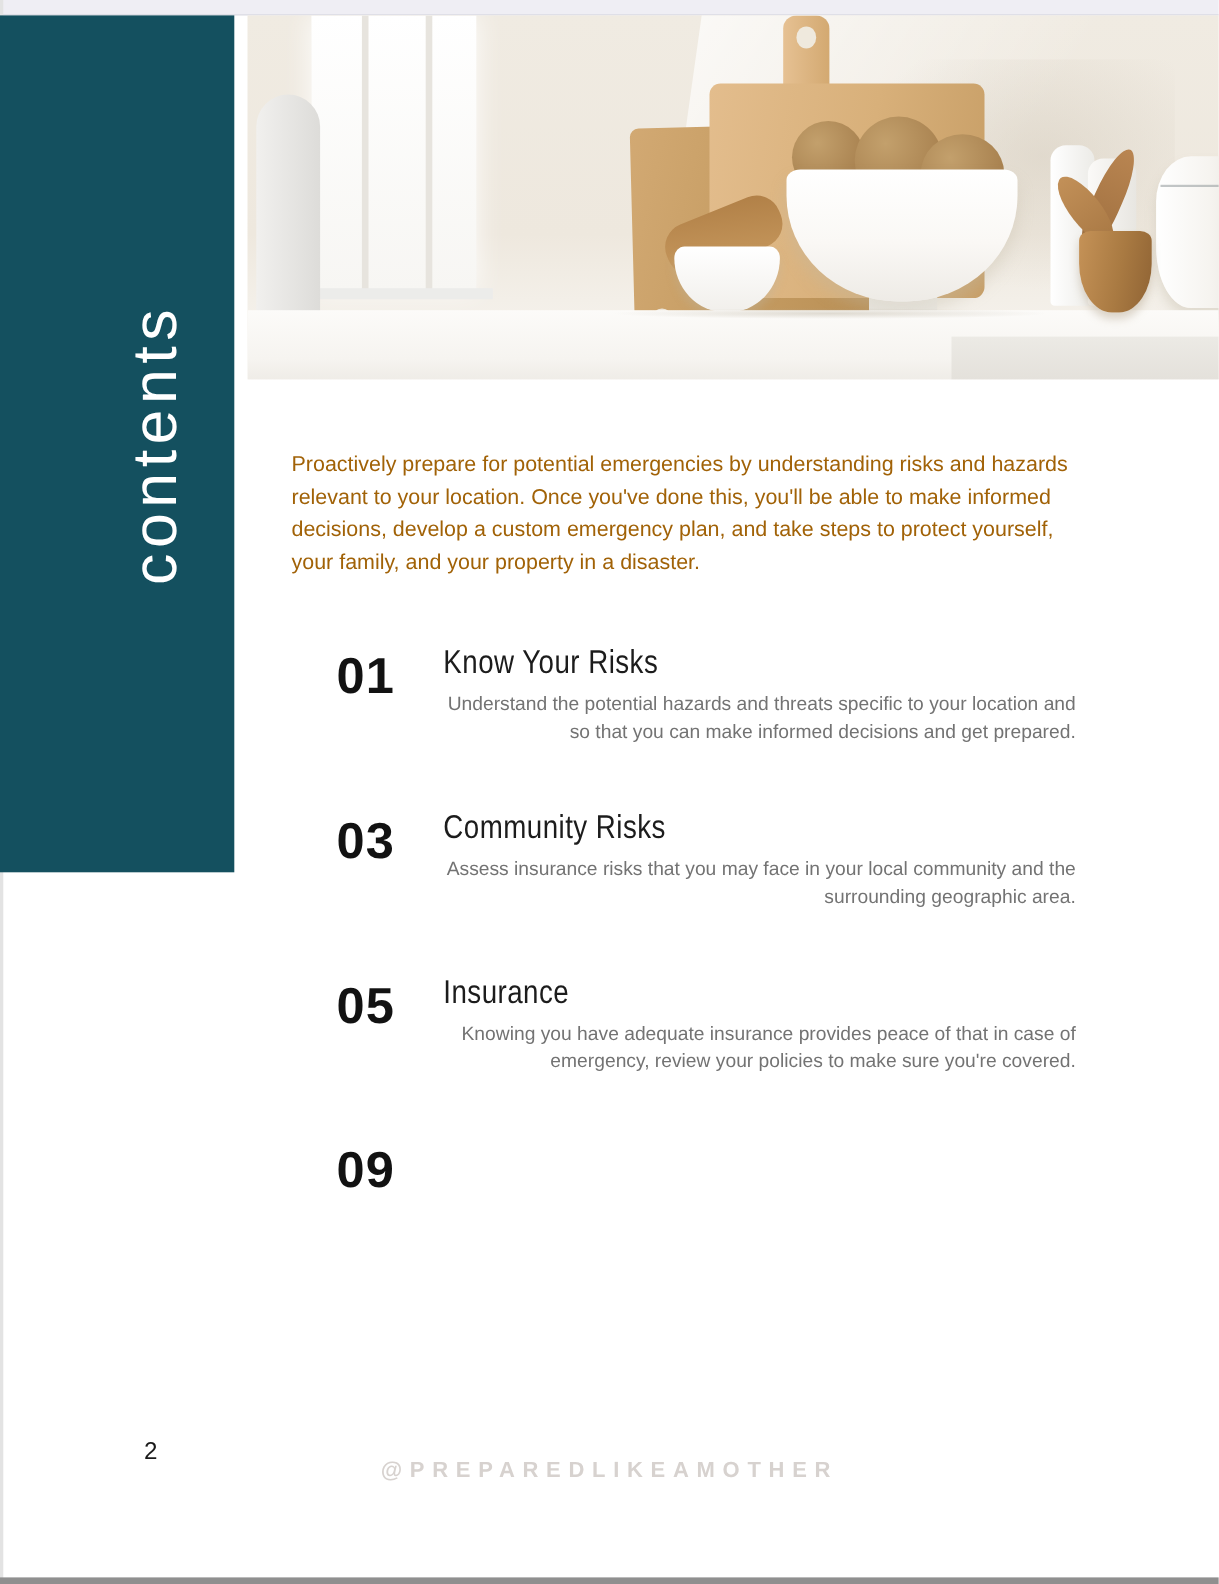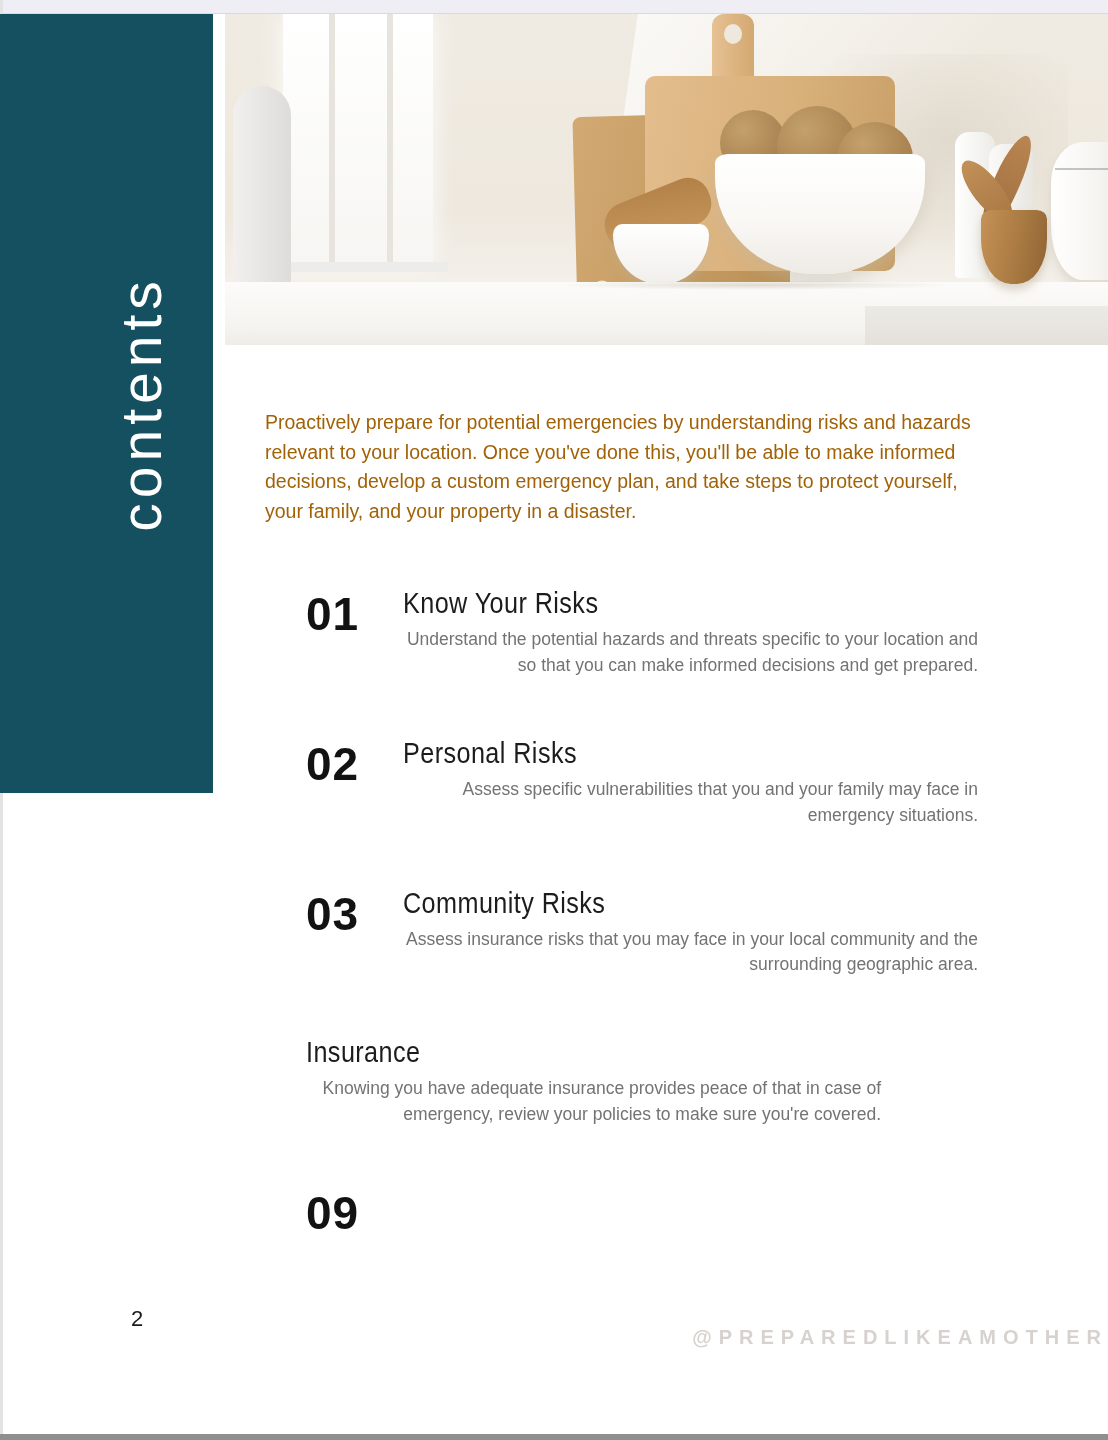--- a/index.html
+++ b/index.html
@@ -197,21 +197,21 @@
   .section-desc {
     font-size:17.5px; line-height:1.48; color:#737373; width:575px;text-align:right;
   }
   
   .page-number {
     position:absolute; left:131px; top:1306px;
     font-size:22px; color:#1a1a1a;
   }
   .watermark {
     position:absolute; left:0; top:1326px; width:1108px;
-    text-align:right;
+    text-align:center;
     font-size:20px; font-weight:700; letter-spacing:7px;
     color:#d7d2cf;
   }
 </style>
 </head>
 <body>
 
 <div class="chrome-top"></div>
 <div class="edge-left"></div>
 
@@ -260,38 +260,32 @@
 <div class="sections">
 
   <div class="section-row">
     <div class="section-number">01</div>
     <div class="section-body">
       <div class="section-title">Know Your Risks</div>
       <div class="section-desc">Understand the potential hazards and threats specific to your location and so that you can make informed decisions and get prepared.</div>
     </div>
   </div>
 
-  <div class="section-row">
-    <div class="section-number">02</div>
-    <div class="section-body">
-      <div class="section-title">Personal Risks</div>
-      <div class="section-desc">Assess specific vulnerabilities that you and your family may face in emergency situations.</div>
-    </div>
-  </div>
 
   <div class="section-row">
     <div class="section-number">03</div>
     <div class="section-body">
       <div class="section-title">Community Risks</div>
       <div class="section-desc">Assess insurance risks that you may face in your local community and the surrounding geographic area.</div>
     </div>
   </div>
 
 
   <div class="section-row">
+    <div class="section-number">05</div>
     <div class="section-body">
       <div class="section-title">Insurance</div>
       <div class="section-desc">Knowing you have adequate insurance provides peace of that in case of emergency, review your policies to make sure you're covered.</div>
     </div>
   </div>
 
   <div class="section-row">
     <div class="section-number">09</div>
   </div>
 

